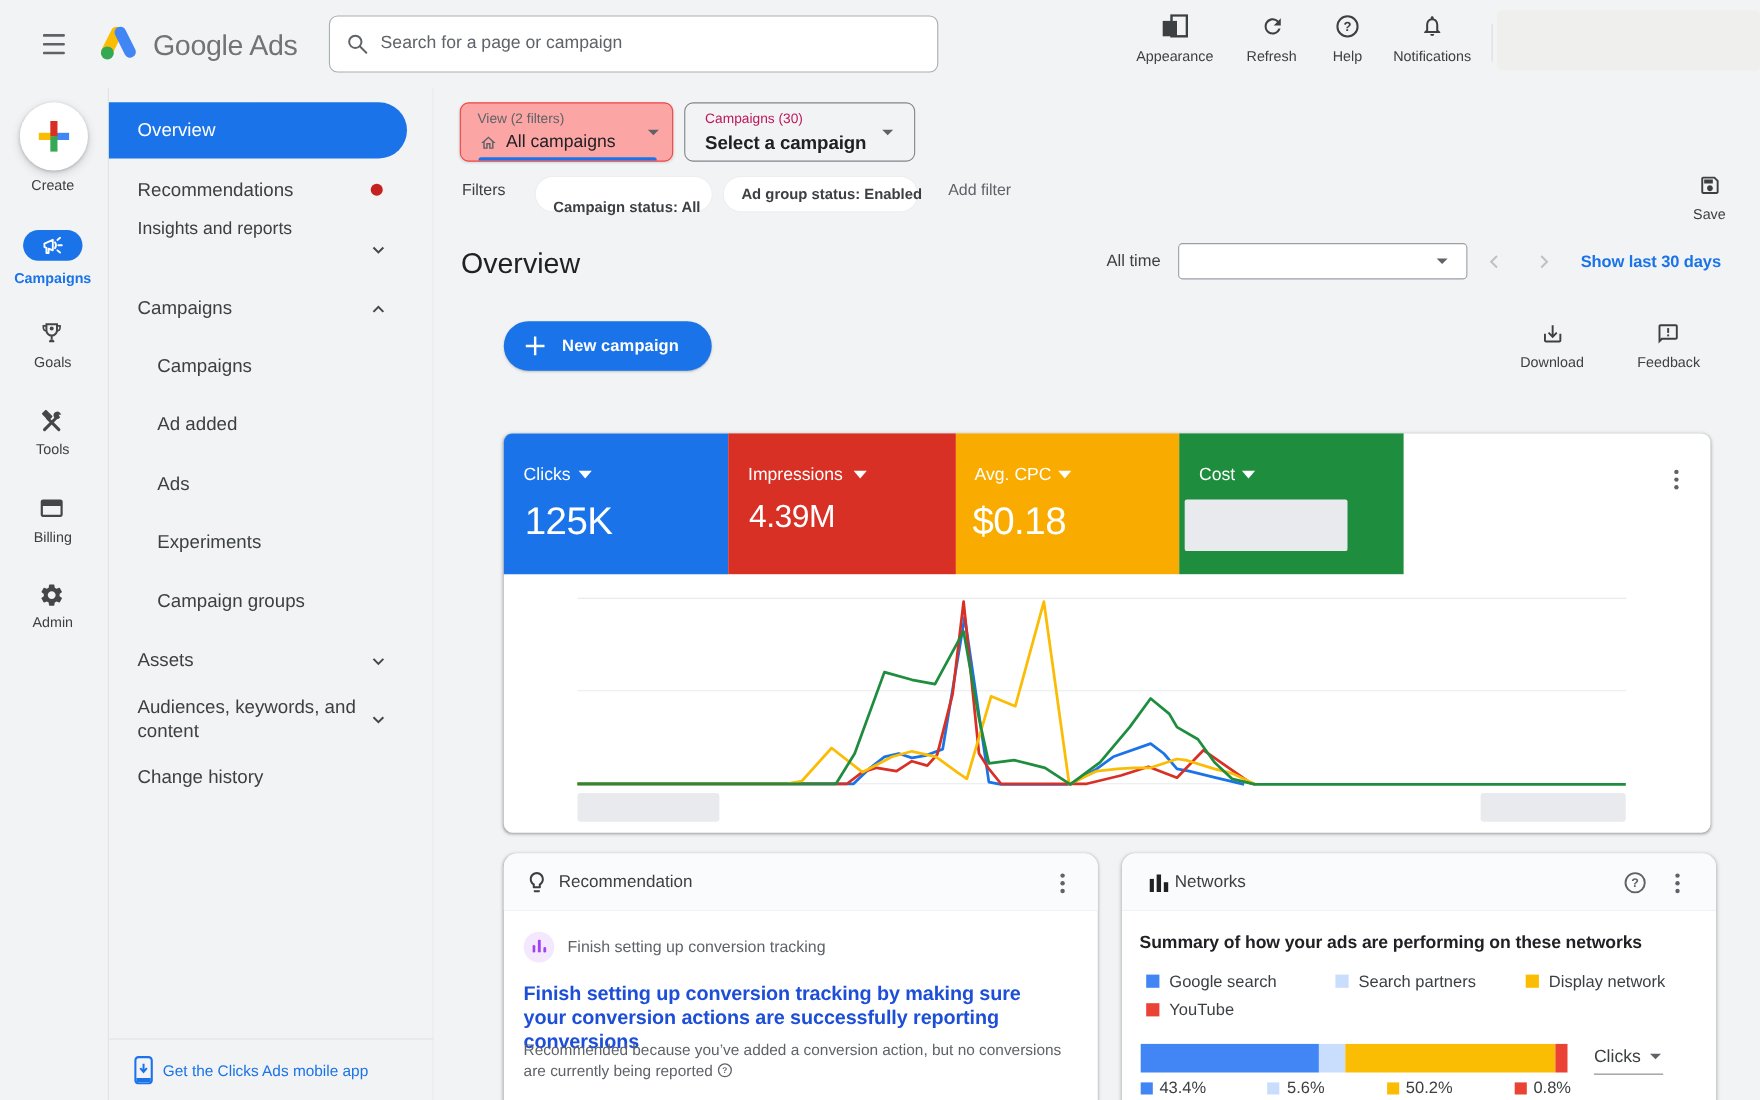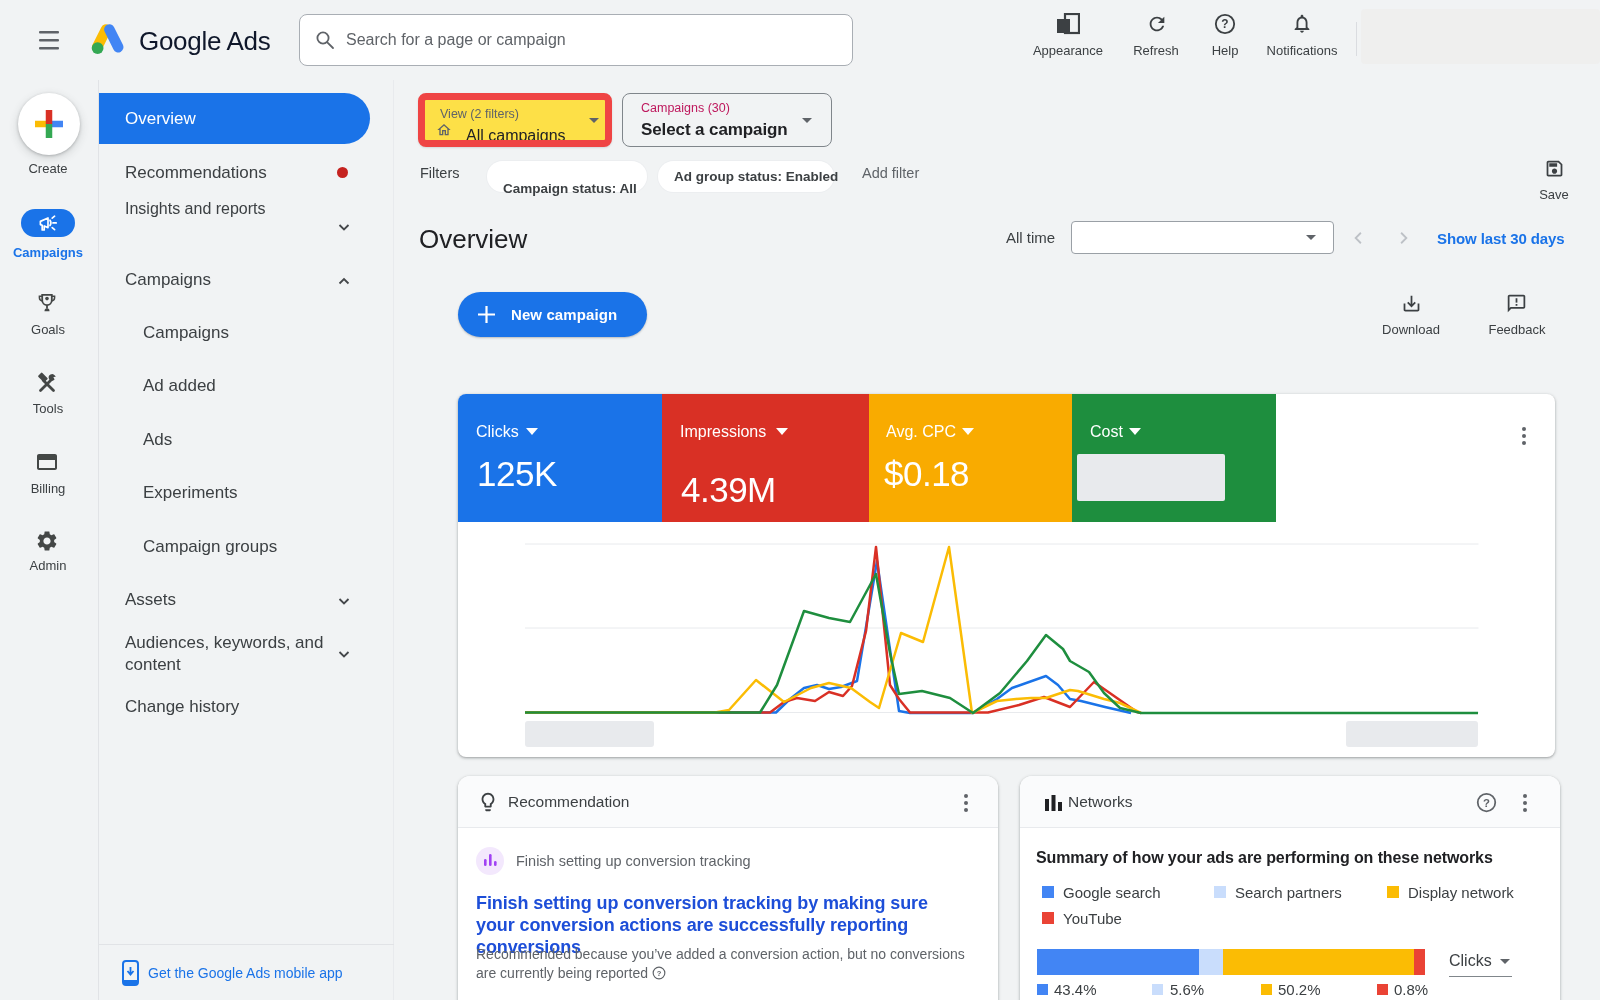--- a/index.html
+++ b/index.html
@@ -19,21 +19,21 @@
       <rect x="0" y="1" width="20" height="2.4" rx="1"></rect>
       <rect x="0" y="9" width="20" height="2.4" rx="1"></rect>
       <rect x="0" y="17" width="20" height="2.4" rx="1"></rect>
     </g>
 </svg>
 <svg class="abs" style="left:91px;top:23px" width="34" height="32" viewBox="0 0 34 32">
   <path d="M15 6.5 L6.2 24.2" stroke="#fbbc04" stroke-width="10.5" stroke-linecap="round" fill="none"></path>
   <circle cx="6.6" cy="25.1" r="5.9" fill="#34a853"></circle>
   <path d="M18.4 6.5 L27.2 24.2" stroke="#4285f4" stroke-width="10.5" stroke-linecap="round" fill="none"></path>
 </svg>
-<div class="abs" style="left:139px;top:26px;font-size:26px;color:#0f172a;letter-spacing:-0.3px;">Google Ads</div>
+<div class="abs" style="left:139px;top:26px;font-size:26px;color:#737373;letter-spacing:-0.3px;">Google Ads</div>
 
 <div class="abs" style="left:299px;top:14px;width:554px;height:52px;background:#fff;border:1px solid #a9aeb4;border-radius:8px;"></div>
 <svg class="abs" style="left:315px;top:30px" width="20" height="20" viewBox="0 0 20 20">
   <circle cx="8" cy="8" r="5.6" fill="none" stroke="#5f6368" stroke-width="1.8"></circle>
   <path d="M12.3 12.3 L18 18" stroke="#5f6368" stroke-width="1.8" stroke-linecap="round"></path>
 </svg>
 <div class="abs" style="left:346px;top:31px;font-size:16px;color:#5f6368;">Search for a page or campaign</div>
 
 <svg class="abs" style="left:1056px;top:13px" width="24" height="22" viewBox="0 0 24 22">
   <rect x="9" y="1" width="14" height="19" fill="none" stroke="#3c4043" stroke-width="2.2"></rect>
@@ -136,23 +136,23 @@
 <svg class="abs" style="left:336px;top:646px" width="16" height="16" viewBox="0 0 16 16">
     <path d="M3.5 6 L8 10.5 L12.5 6" fill="none" stroke="#44474a" stroke-width="1.8"></path>
   </svg>
 <div class="abs" style="left:125px;top:697px;font-size:17px;">Change history</div>
 <div class="abs" style="left:99px;top:944px;width:295px;height:1px;background:#e1e3e6;"></div>
 <svg class="abs" style="left:122px;top:960px" width="17" height="26" viewBox="0 0 17 26">
   <rect x="1" y="1" width="15" height="24" rx="3" fill="none" stroke="#1a73e8" stroke-width="2"></rect>
   <path d="M8.5 7 L8.5 14 M5.5 11 L8.5 14.5 L11.5 11" fill="none" stroke="#1a73e8" stroke-width="1.8"></path>
   <rect x="2" y="20" width="13" height="4" fill="#1a73e8"></rect>
 </svg>
-<div class="abs" style="left:148px;top:965px;font-size:14px;color:#1a73e8;">Get the Google Ads mobile app</div>
-
-<div class="abs" style="left:418px;top:93px;width:194px;height:54px;background:#fde047;border:7px solid #ef4444;border-radius:8px;box-shadow:0 1px 2px rgba(60,64,67,.15);overflow:hidden;">
+<div class="abs" style="left:148px;top:965px;font-size:14px;color:#1a73e8;">Get the Clicks Ads mobile app</div>
+
+<div class="abs" style="left:418px;top:93px;width:194px;height:54px;background:#fca5a5;border:1px solid #ef4444;border-radius:8px;box-shadow:0 1px 2px rgba(60,64,67,.15);overflow:hidden;">
   <div class="abs" style="left:15px;top:7px;font-size:12.5px;color:#5f6368;">View (2 filters)</div>
   <div class="abs" style="left:41px;top:27px;font-size:16px;color:#202124;">All campaigns</div>
   <div class="abs" style="left:16px;top:49px;width:162px;height:5px;background:#1a73e8;border-radius:2.5px;"></div>
 </div>
 <svg class="abs" style="left:436px;top:122px" width="16" height="16" viewBox="0 0 24 24">
     <path fill="#5f6368" d="M12 5.69l5 4.5V18h-2v-6H9v6H7v-7.81l5-4.5M12 3L2 12h3v8h6v-6h2v6h6v-8h3L12 3z"></path>
   </svg>
 <span class="abs caret" style="left:589px;top:118px;"></span>
 
 <div class="abs" style="left:622px;top:93px;width:210px;height:54px;background:transparent;border:1px solid #80868b;border-radius:8px;">
@@ -204,21 +204,21 @@
 <div class="abs card" style="left:458px;top:363px;width:1097px;height:363px;border-radius:8px;">
   <div class="abs" style="left:0;top:0;width:204px;height:128px;background:#1a73e8;border-radius:8px 0 0 0;"></div>
   <div class="abs" style="left:204px;top:0;width:207px;height:128px;background:#d93025;"></div>
   <div class="abs" style="left:411px;top:0;width:203px;height:128px;background:#f9ab00;"></div>
   <div class="abs" style="left:614px;top:0;width:204px;height:128px;background:#1e8e3e;"></div>
   <div class="abs" style="left:18px;top:29px;font-size:16px;color:#fff;">Clicks</div>
   <span class="abs caret caret-w" style="left:68px;top:34px;"></span>
   <div class="abs" style="left:19px;top:60px;font-size:35px;color:#fff;letter-spacing:-0.5px;">125K</div>
   <div class="abs" style="left:222px;top:29px;font-size:16px;color:#fff;">Impressions</div>
   <span class="abs caret caret-w" style="left:318px;top:34px;"></span>
-  <div class="abs" style="left:223px;top:76px;font-size:35px;color:#fff;letter-spacing:-0.5px;">4.39M</div>
+  <div class="abs" style="left:223px;top:60px;font-size:29px;color:#fff;letter-spacing:-0.5px;">4.39M</div>
   <div class="abs" style="left:428px;top:29px;font-size:16px;color:#fff;">Avg. CPC</div>
   <span class="abs caret caret-w" style="left:504px;top:34px;"></span>
   <div class="abs" style="left:426px;top:60px;font-size:35px;color:#fff;letter-spacing:-0.5px;">$0.18</div>
   <div class="abs" style="left:632px;top:29px;font-size:16px;color:#fff;">Cost</div>
   <span class="abs caret caret-w" style="left:671px;top:34px;"></span>
   <div class="abs" style="left:619px;top:60px;width:148px;height:47px;background:#e8eaed;border-radius:2px;"></div>
   <svg class="abs" style="left:1058px;top:32px" width="16" height="20" viewBox="0 0 16 20">
       <g fill="#5f6368">
         <circle cx="8" cy="3" r="2"></circle>
         <circle cx="8" cy="10" r="2"></circle>

